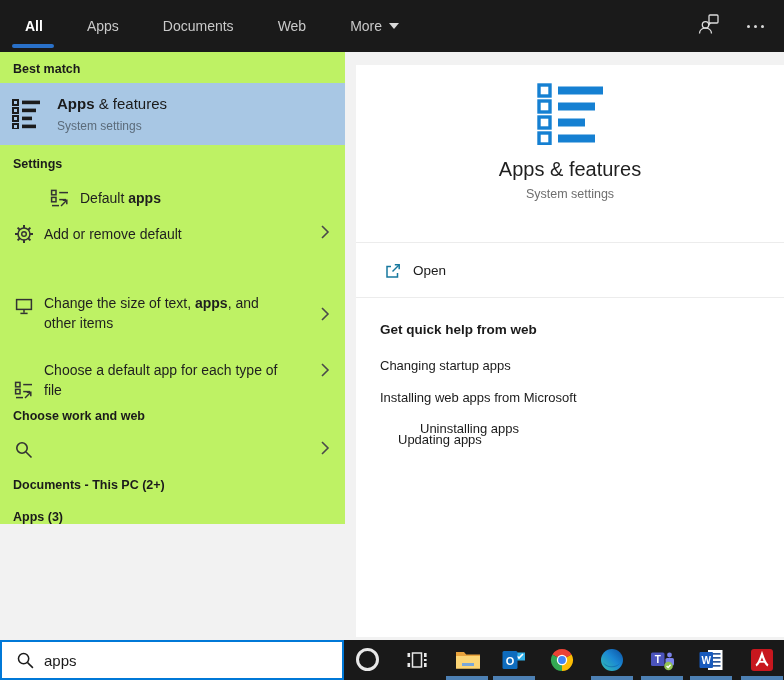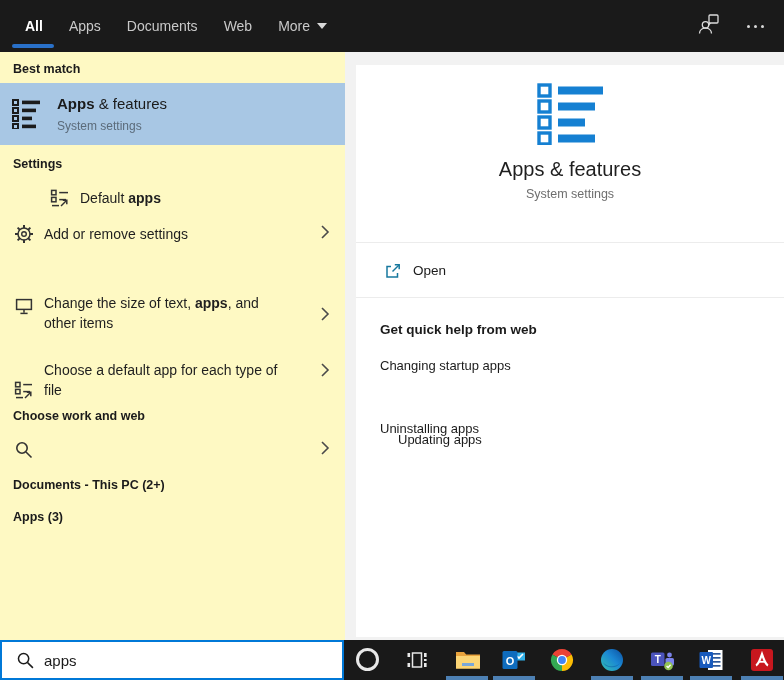--- a/index.html
+++ b/index.html
@@ -3,30 +3,30 @@
 <meta charset="utf-8">
 <style>
   html,body{margin:0;padding:0;}
   body{
     width:784px;height:680px;position:relative;overflow:hidden;
     background:#f2f2f2;font-family:"Liberation Sans",sans-serif;
     -webkit-font-smoothing:antialiased;
   }
   
   .topbar{position:absolute;left:0;top:0;width:784px;height:52px;background:#1a1a1a;}
-  .tabs{position:absolute;left:25px;top:0;height:52px;display:flex;align-items:center;gap:26px;}
+  .tabs{position:absolute;left:25px;top:0;height:52px;display:flex;align-items:center;gap:44px;}
   .tab{color:#c9c9c9;font-size:14px;white-space:nowrap;display:flex;align-items:center;gap:7px;}
   .tab.active{color:#ffffff;font-weight:bold;}
   .tab-underline{position:absolute;left:12px;top:44px;width:42px;height:4px;background:#2970c8;border-radius:2px;}
   .caret-down{width:0;height:0;border-left:5px solid transparent;border-right:5px solid transparent;border-top:6px solid #d8d8d8;display:inline-block;}
   .topbar-icons{position:absolute;right:20px;top:0;height:52px;display:flex;align-items:center;gap:26px;}
   .dots{display:flex;gap:4px;}
   .dots i{width:3px;height:3px;border-radius:50%;background:#d8d8d8;display:block;}
   
-  .left-panel{position:absolute;left:0;top:52px;width:345px;height:588px;background:#fef9c3;}
+  .left-panel{position:absolute;left:0;top:52px;width:345px;height:472px;background:#bef264;}
   .sec-h{position:absolute;left:13px;font-size:12.5px;font-weight:bold;color:#1b1b1b;white-space:nowrap;}
   .best-row{position:absolute;left:0;top:31px;width:345px;height:62px;background:#a8c7e4;cursor:default;}
   .best-row .bicon{position:absolute;left:12px;top:16px;}
   .best-title{position:absolute;left:57px;top:12px;font-size:15px;color:#1b1b1b;}
   .best-sub{position:absolute;left:57px;top:36px;font-size:12px;color:#5b6b7a;}
   .row{position:absolute;left:0;width:345px;display:flex;cursor:default;}
   .row .ric{width:22px;margin-left:13px;flex:0 0 22px;display:flex;justify-content:center;}
   .row .rlabel{margin-left:9px;width:238px;font-size:14px;color:#1f1f1f;line-height:20px;}
   .row .chev{position:absolute;right:15px;top:50%;transform:translateY(-50%);}
   .row.single{height:36px;align-items:center;}
@@ -145,21 +145,21 @@
             <rect x="9" y="15.8" width="2" height="3.2" transform="rotate(90 10 10)"></rect>
           <rect x="9" y="1" width="2" height="3.2" transform="rotate(45 10 10)"></rect>
             <rect x="9" y="15.8" width="2" height="3.2" transform="rotate(45 10 10)"></rect>
           <rect x="9" y="1" width="2" height="3.2" transform="rotate(-45 10 10)"></rect>
             <rect x="9" y="15.8" width="2" height="3.2" transform="rotate(-45 10 10)"></rect>
         </g>
         <circle cx="10" cy="10" r="6" fill="none" stroke="#333" stroke-width="1.5"></circle>
         <circle cx="10" cy="10" r="2.3" fill="none" stroke="#333" stroke-width="1.4"></circle>
       </svg>
     </span>
-    <div class="rlabel"><span>Add or remove settings</span><b></b><span></span></div>
+    <div class="rlabel"><span>Add or remove default</span><b></b><span></span></div>
     <span class="chev"><svg width="10" height="16" viewBox="0 0 10 16" fill="none" stroke="#4a4a4a" stroke-width="1.6">
           <polyline points="2,2 8,8 2,14"></polyline>
         </svg></span>
   </div>
 
 
   <div class="row double" style="top:236px;">
     <span class="ric">
       <svg width="20" height="20" viewBox="0 0 20 20" fill="none" stroke="#333" stroke-width="1.5">
         <rect x="2.6" y="3.6" width="14.8" height="9.8"></rect>
@@ -231,21 +231,22 @@
         <line x1="8.5" y1="9.5" x2="15" y2="3"></line>
           <polyline points="10.8,2.8 15.2,2.8 15.2,7.2"></polyline>
       </svg>
     </span>
     <span class="olabel">Open</span>
   </div>
   <div class="divider" style="top:232px;"></div>
 
   <div class="help-h">Get quick help from web</div>
   <div class="hlink" style="top:293px;">Changing startup apps</div>
-  <div class="hlink" style="top:356px;">Uninstalling apps</div>
+  <div class="hlink" style="top:325px;">Installing web apps from Microsoft</div>
+  <div class="hlink" style="top:356px;margin-left:40px;">Uninstalling apps</div>
   <div class="hlink" style="top:367px;margin-left:18px;">Updating apps</div>
 </div>
 
 <div class="searchbox">
   <svg width="19" height="19" viewBox="0 0 20 20" fill="none" stroke="#1b1b1b" stroke-width="1.6">
     <circle cx="8" cy="8" r="5.4"></circle>
       <line x1="12.2" y1="12.2" x2="17.8" y2="17.8"></line>
   </svg>
   <input type="text" value="apps" style="">
 </div>

